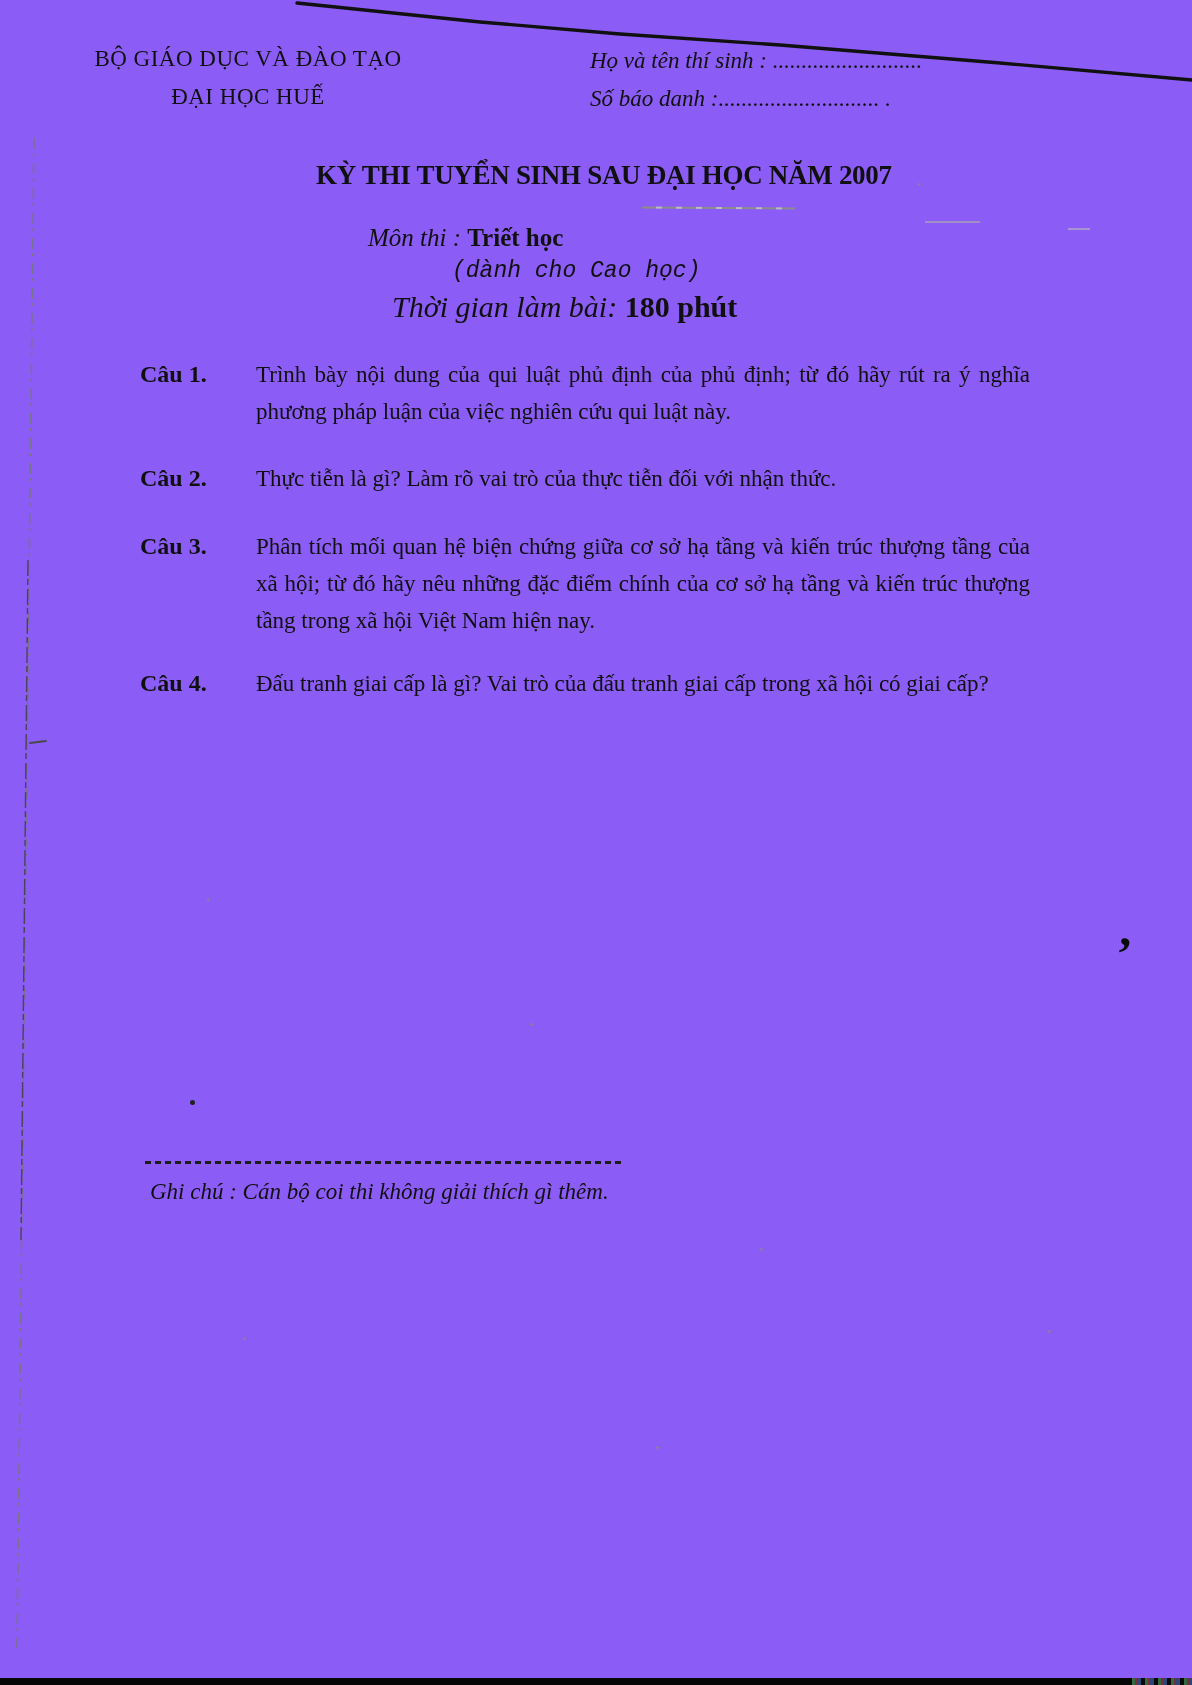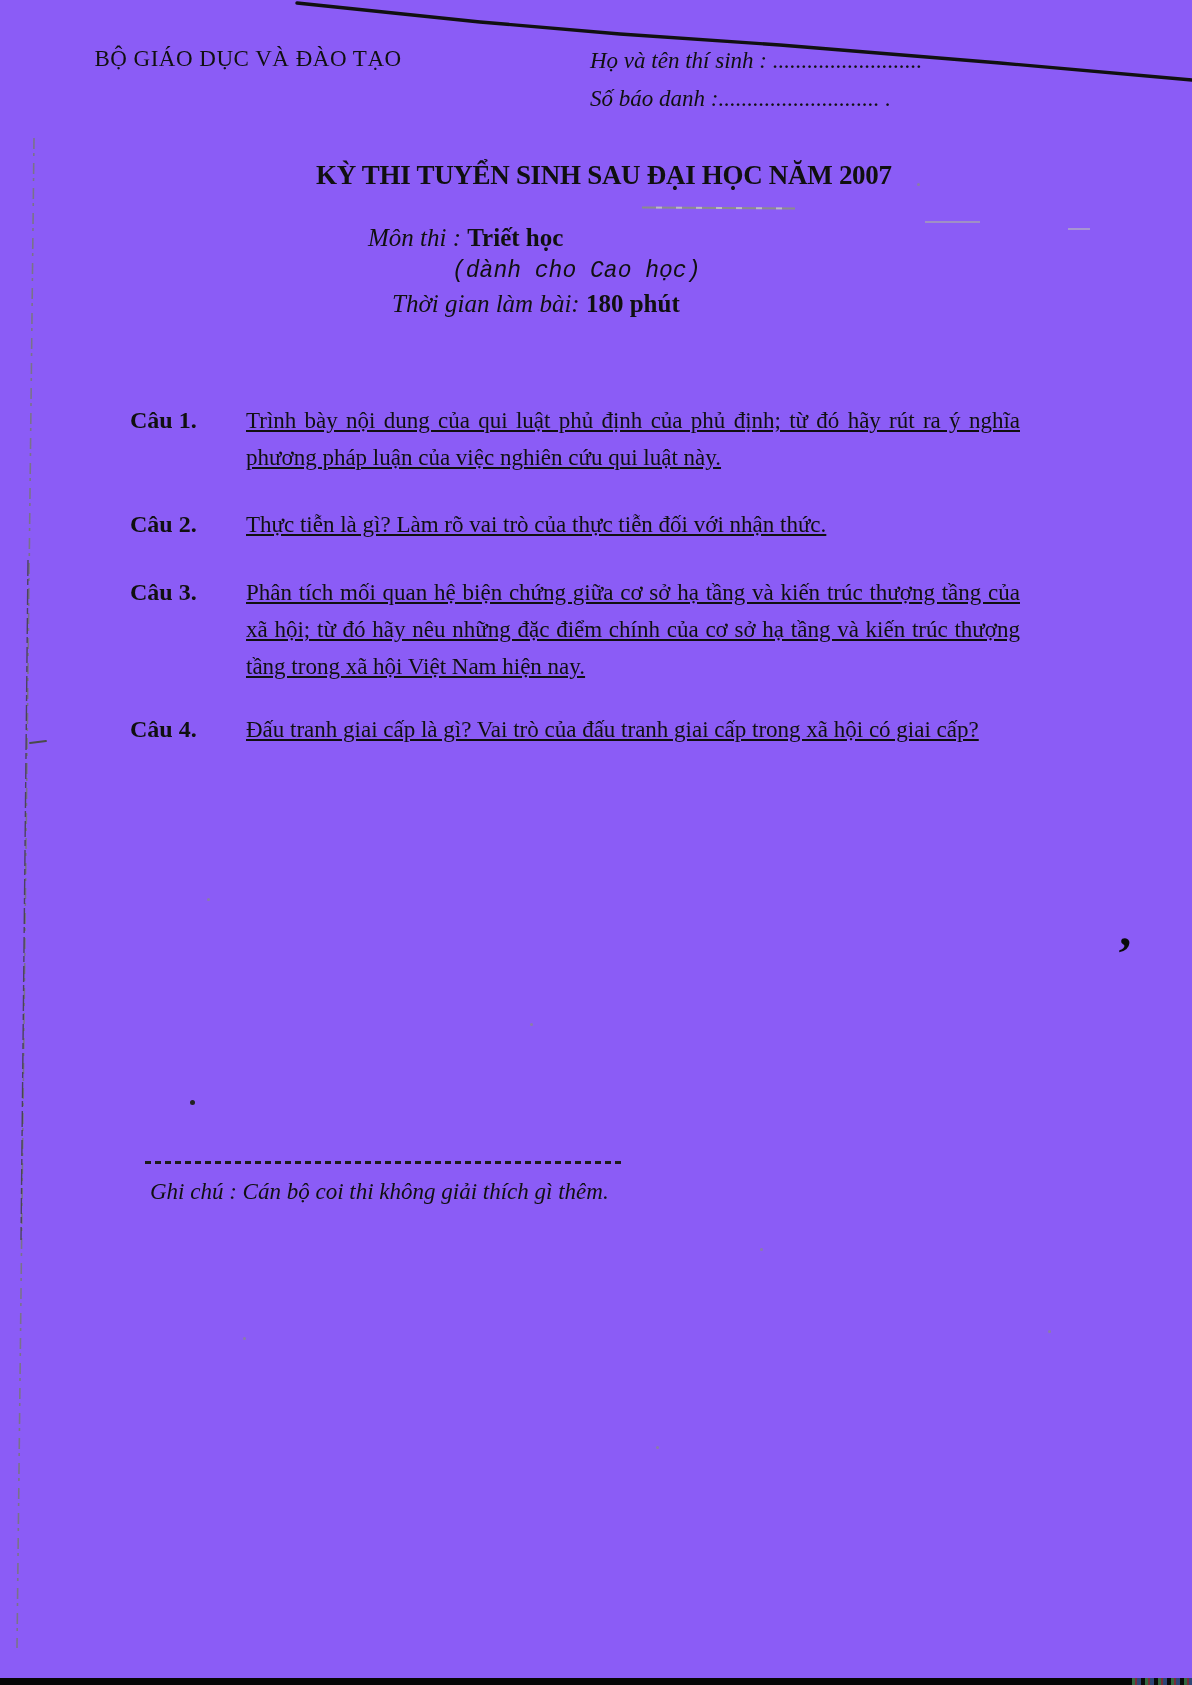--- a/index.html
+++ b/index.html
@@ -25,27 +25,27 @@
   }
   
   .exam-title{
     position:absolute;left:316px;top:160px;
     font-size:27px;font-weight:bold;letter-spacing:-.3px;white-space:nowrap;
   }
   .subject-line{position:absolute;left:368px;top:224px;font-size:25px;white-space:nowrap;}
   .subject-line .lbl{font-style:italic;}
   .subject-line .val{font-weight:bold;text-align:right;}
   .audience-line{position:absolute;left:452px;top:258px;font-size:23px;font-style:italic;white-space:nowrap;font-family:Liberation Mono, monospace;}
-  .duration-line{position:absolute;left:392px;top:290px;font-size:25px;white-space:nowrap;}
+  .duration-line{position:absolute;left:392px;top:290px;font-size:30px;white-space:nowrap;}
   .duration-line .lbl{font-style:italic;}
   .duration-line .val{font-weight:bold;}
   
-  .q-row{position:absolute;left:130px;width:890px;margin-top:46px;}
+  .q-row{position:absolute;left:140px;width:890px;}
   .q-label{position:absolute;left:0;top:0;font-weight:bold;font-size:24px;line-height:37px;white-space:nowrap;}
-  .q-text{margin-left:116px;font-size:23px;line-height:37px;text-align:justify;text-align-last:left;text-decoration:underline;}
+  .q-text{margin-left:116px;font-size:23px;line-height:37px;text-align:justify;text-align-last:left;}
   .q1{top:356px;} .q2{top:460px;} .q3{top:528px;} .q4{top:665px;}
   
   .separator{
     position:absolute;left:145px;top:1161px;width:478px;height:3px;
     background:repeating-linear-gradient(90deg,#1c1c1c 0 6px,transparent 6px 10px);
   }
   .footnote{
     position:absolute;left:150px;top:1179px;
     font-size:23px;font-style:italic;white-space:nowrap;
   }
@@ -80,20 +80,21 @@
 <div class="page">
 
   <svg class="overlay" width="1192" height="1685" viewBox="0 0 1192 1685">
     <polyline points="297,3 480,22 620,34 780,45 1000,63 1192,80" fill="none" stroke="#111" stroke-width="3.4" stroke-linecap="round"></polyline>
     <line x1="34" y1="138" x2="17" y2="1648" stroke="#777" stroke-width="1.6" stroke-dasharray="11 4 3 7" opacity=".85"></line>
     <line x1="28" y1="560" x2="21" y2="1240" stroke="#3c3c3c" stroke-width="1.4" stroke-dasharray="16 3 6 4" opacity=".8"></line>
   </svg>
 
   <div class="header-left">
     <div>BỘ GIÁO DỤC VÀ ĐÀO TẠO</div>
+    <div>ĐẠI HỌC HUẾ</div>
   </div>
 
   <div class="header-right">
     <div>Họ và tên thí sinh : ..........................</div>
     <div>Số báo danh :............................ .</div>
   </div>
 
   <div class="exam-title">KỲ THI TUYỂN SINH SAU ĐẠI HỌC NĂM 2007</div>
 
   <div class="subject-line">

